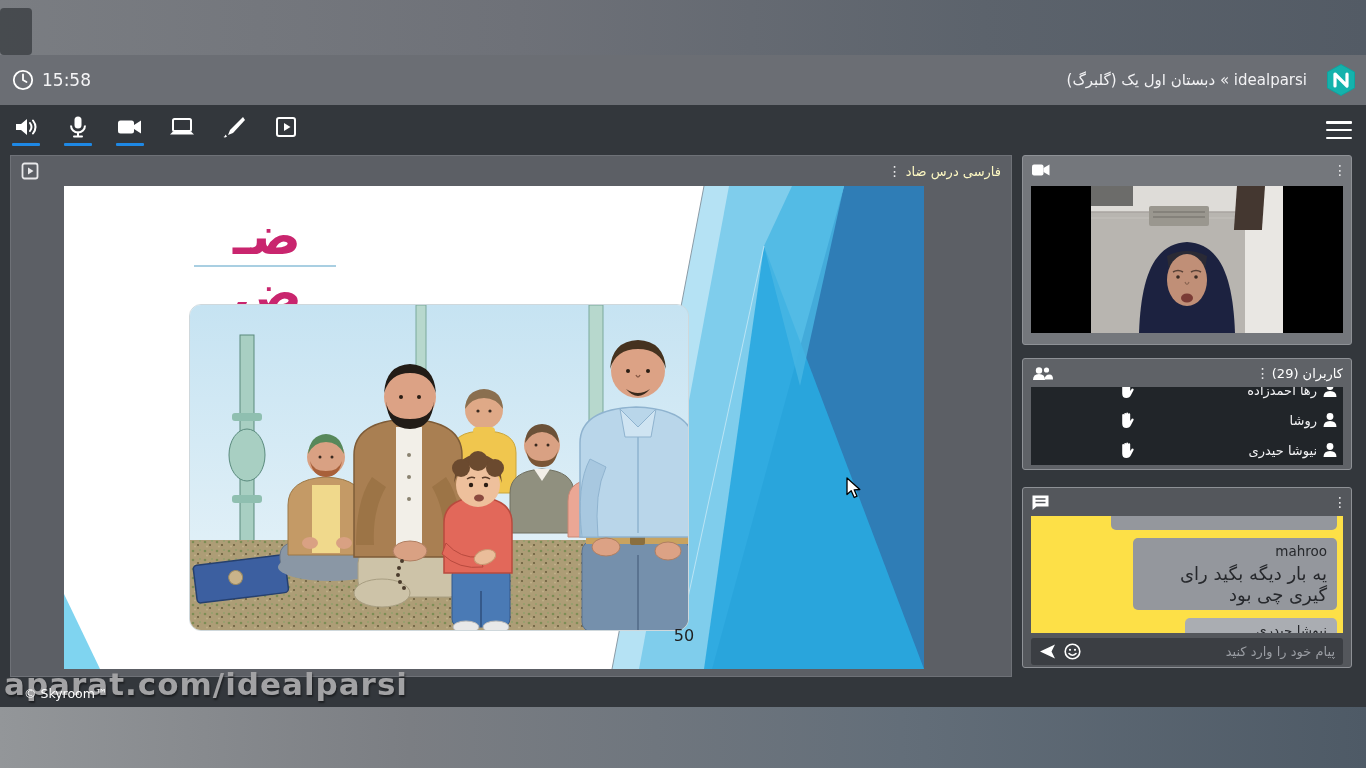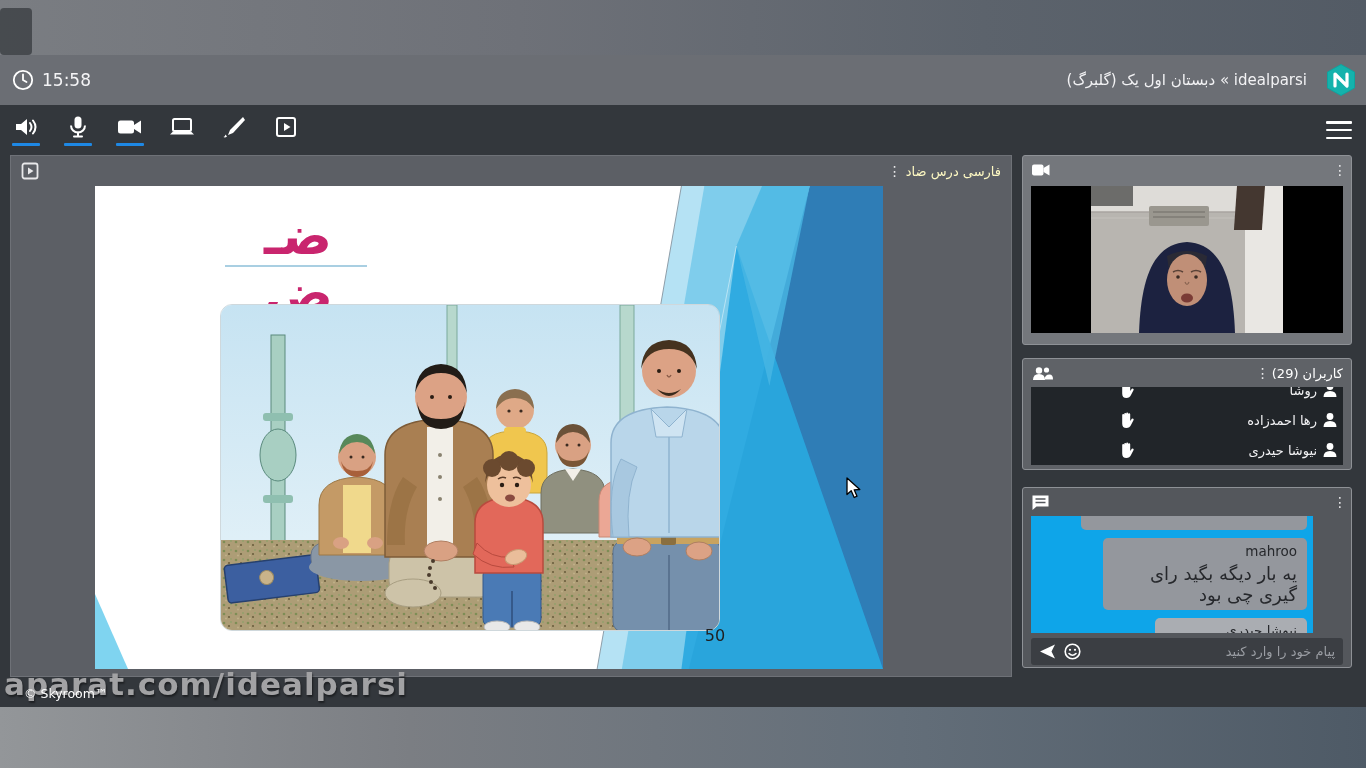--- a/index.html
+++ b/index.html
@@ -30,21 +30,21 @@
   .hamburger { margin-left:auto; margin-right:14px; width:26px; height:18px; display:flex; flex-direction:column; justify-content:space-between; cursor:pointer; }
   .hamburger div { height:2.5px; background:#fff; border-radius:1px; }
 
   
   .main-panel { position:absolute; left:10px; top:155px; width:1002px; height:522px; background:#5c5f65; border:1px solid #6e7177; }
   .main-head { position:absolute; left:0; top:0; width:100%; height:30px; display:flex; align-items:center; padding:0 10px; }
   .main-head .right-cluster { margin-left:auto; display:flex; align-items:center; gap:8px; }
   .main-title { font-size:13px; color:#fef9c3; }
   .dots { color:#e8e8ea; font-size:14px; letter-spacing:0; line-height:1; cursor:pointer; width:10px; text-align:center; }
 
-  .slide { position:absolute; left:84px; top:30px; width:788px; height:483px; background:#ffffff; overflow:hidden; }
+  .slide { position:absolute; left:53px; top:30px; width:860px; height:483px; background:#ffffff; overflow:hidden; }
   .slide-deco { position:absolute; inset:0; width:100%; height:100%; }
   .letters { position:absolute; left:128px; top:22px; width:150px; text-align:center;
     font-size:52px; font-weight:bold; color:#c9256e; z-index:3; line-height:1.1; }
   .letters-line { position:absolute; left:130px; top:79px; width:142px; height:2px; background:#a9cfe2; z-index:2; }
   .illustration-box { position:absolute; left:125px; top:118px; width:500px; height:327px; border-radius:12px; overflow:hidden; border:1px solid #cfd8dc; z-index:3; }
   .page-number { position:absolute; left:600px; top:440px; width:40px; text-align:center; font-size:16px; color:#1f1f1f; z-index:3; }
 
   
   .panel { position:absolute; left:1022px; width:330px; border:1px solid #8e9196; border-radius:3px; }
   .panel-head { height:28px; display:flex; align-items:center; padding:0 8px; }
@@ -56,21 +56,21 @@
 
   .users-panel { top:358px; height:112px; background:#5f6267; }
   .users-list { position:absolute; left:8px; top:28px; width:312px; height:78px; background:#212529; overflow:hidden; }
   .users-scroll { transform:translateY(-12px); }
   .user-row { position:relative; height:30px; }
   .user-name { position:absolute; right:26px; top:50%; transform:translateY(-50%); color:#f2f2f4; font-size:13px; }
   .user-person { position:absolute; right:5px; top:50%; transform:translateY(-50%); }
   .user-hand { position:absolute; left:88px; top:50%; transform:translateY(-50%); }
 
   .chat-panel { top:487px; height:181px; background:#54575c; }
-  .chat-messages { position:absolute; left:8px; top:28px; width:282px; height:117px; background:#0ea5e9; overflow:hidden;padding-left:24px; }
+  .chat-messages { position:absolute; left:8px; top:28px; width:312px; height:117px; background:#fde047; overflow:hidden;padding-left:24px; }
   .bubble { border-radius:5px; background:#94979d; color:#26282c; margin:8px 6px 0 auto; padding:5px 10px; direction:rtl; text-align:right; }
   .bubble .sender { font-size:13.5px; color:#26282c; }
   .bubble .msg { font-size:18px; color:#26282c; margin-top:4px; }
   .bubble.partial { margin-top:-12px; height:26px; width:226px; }
   .bubble.b-mahroo { width:204px; }
   .bubble.b-light { background:#aaadb2; width:152px; padding:4px 10px; }
   .chat-input { position:absolute; left:8px; top:150px; width:312px; height:27px; background:#3b3e43; border-radius:3px;
     display:flex; align-items:center; padding:0 8px; gap:8px; }
   .chat-input input { flex:1; background:transparent; border:none; outline:none; color:#e8e8ea;
     font-size:13px; direction:rtl; text-align:right; font-family:inherit; }
@@ -400,35 +400,35 @@
     </div>
   </div>
   <div class="users-list">
     <div class="users-scroll">
       <div class="user-row">
         <span class="user-hand">
           <svg width="15" height="17" viewBox="0 0 15 17">
               <path d="M3.2 8 V3.6 a1 1 0 0 1 2 0 V2.4 a1 1 0 0 1 2 0 V2 a1 1 0 0 1 2 0 v0.8 a1 1 0 0 1 2 0 V9.5 l1.6 -2.2 a1.1 1.1 0 0 1 1.8 1.2 L12 13.5 q-1.3 3 -4.6 3 q-4.2 0 -4.2 -4.5 z" fill="#fff"></path>
             </svg>
         </span>
-        <span class="user-name">روشا</span>
+        <span class="user-name">رها احمدزاده</span>
         <span class="user-person">
           <svg width="16" height="16" viewBox="0 0 16 16">
               <circle cx="8" cy="4.5" r="3.4" fill="#fff"></circle>
               <path d="M1.5 15 q0 -6 6.5 -6 q6.5 0 6.5 6 z" fill="#fff"></path>
             </svg>
         </span>
       </div>
       <div class="user-row">
         <span class="user-hand">
           <svg width="15" height="17" viewBox="0 0 15 17">
               <path d="M3.2 8 V3.6 a1 1 0 0 1 2 0 V2.4 a1 1 0 0 1 2 0 V2 a1 1 0 0 1 2 0 v0.8 a1 1 0 0 1 2 0 V9.5 l1.6 -2.2 a1.1 1.1 0 0 1 1.8 1.2 L12 13.5 q-1.3 3 -4.6 3 q-4.2 0 -4.2 -4.5 z" fill="#fff"></path>
             </svg>
         </span>
-        <span class="user-name">رها احمدزاده</span>
+        <span class="user-name">روشا</span>
         <span class="user-person">
           <svg width="16" height="16" viewBox="0 0 16 16">
               <circle cx="8" cy="4.5" r="3.4" fill="#fff"></circle>
               <path d="M1.5 15 q0 -6 6.5 -6 q6.5 0 6.5 6 z" fill="#fff"></path>
             </svg>
         </span>
       </div>
       <div class="user-row">
         <span class="user-hand">
           <svg width="15" height="17" viewBox="0 0 15 17">

